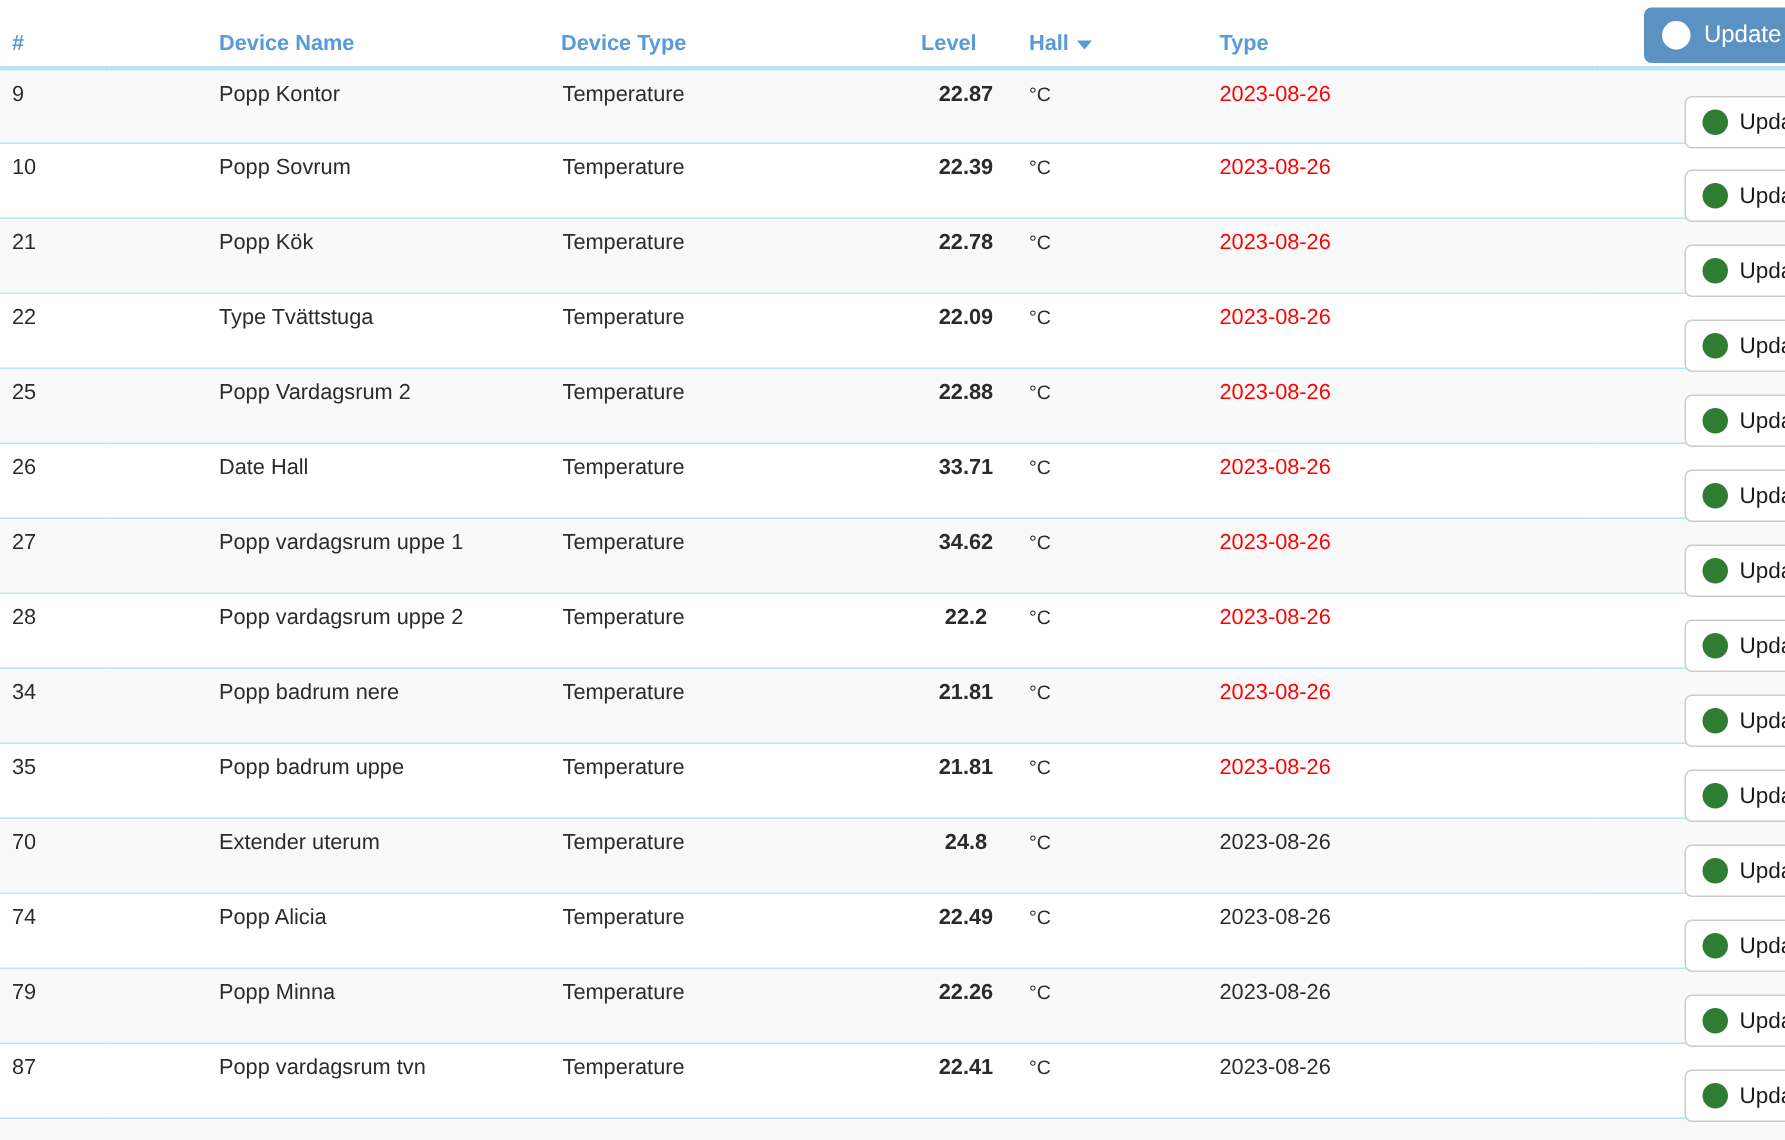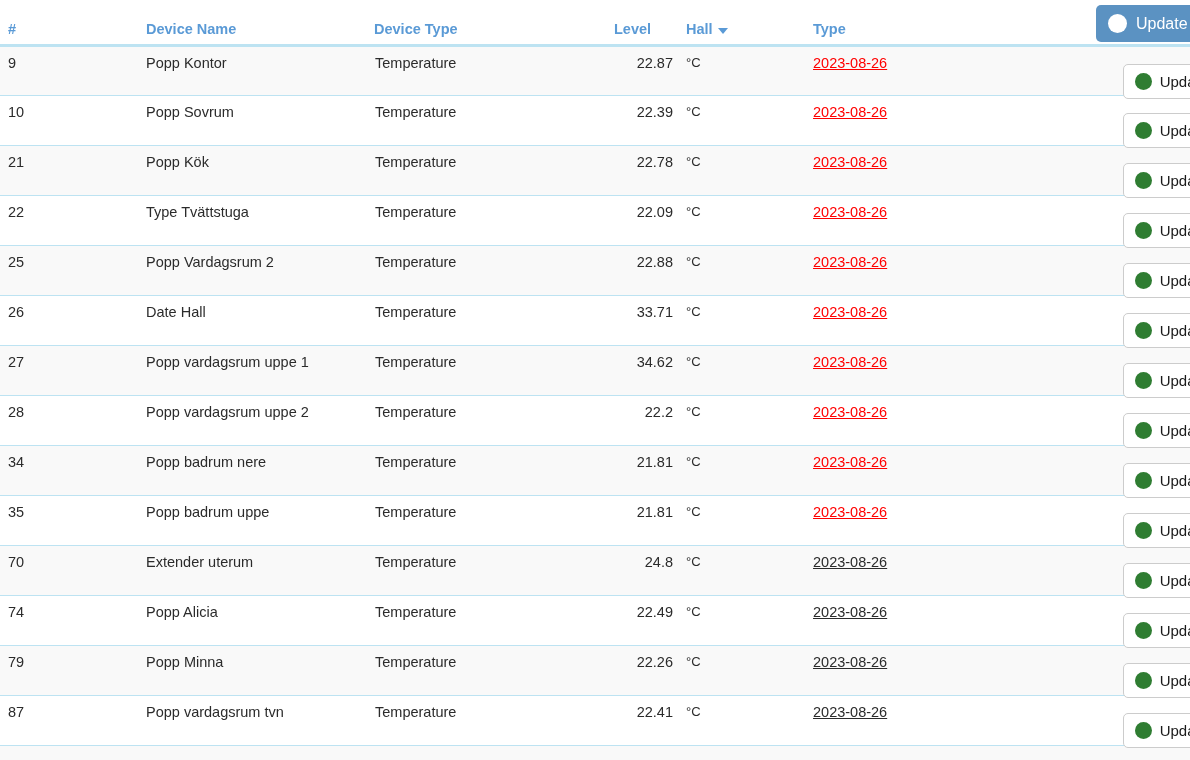--- a/index.html
+++ b/index.html
@@ -102,23 +102,23 @@
     font-size: 14.5px;
     color: #2b2b2b;
     vertical-align: top;
     padding-top: 8px;
     height: 50px;
     box-sizing: border-box;
   }
   td.cell-idx   { padding-left: 8px; }
   td.cell-name  { padding-left: 73px; box-sizing: border-box; }
   td.cell-type  { }
-  td.cell-level { text-align: right; }
+  td.cell-level { text-align: center; font-weight: bold; }
   td.cell-scale { padding-left: 12px; font-size: 13px; }
-  td.cell-date  { padding-left: 17px; text-decoration: underline; }
+  td.cell-date  { padding-left: 17px; }
   td.cell-date.overdue { color: #ff0000; }
   td.cell-action{ padding: 0; position: relative; }
 
   .row-update-btn {
     position: absolute;
     top: 17px;
     right: 5px;
     display: flex;
     align-items: center;
     gap: 8px;

